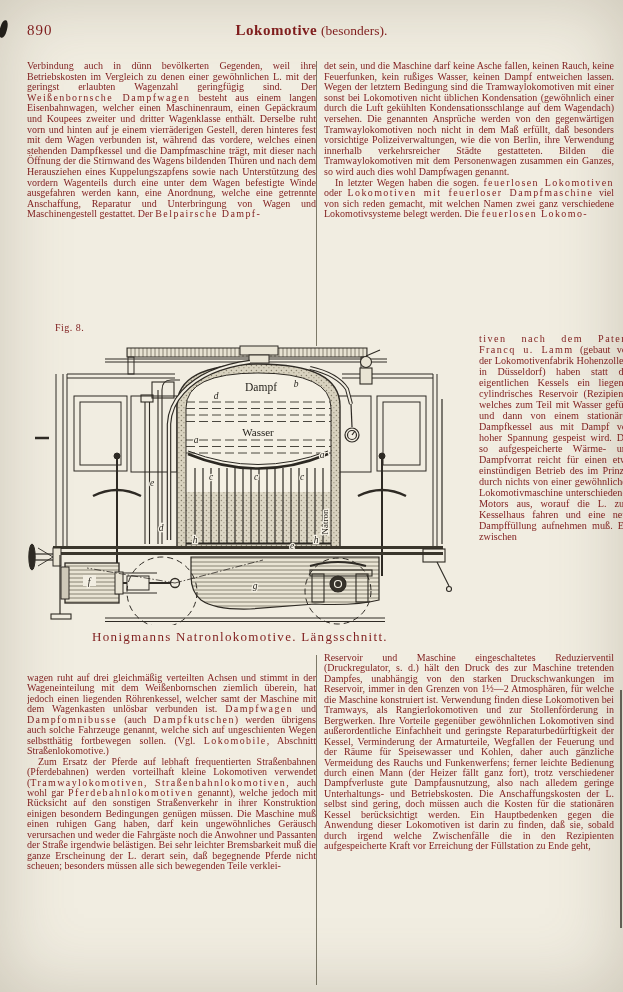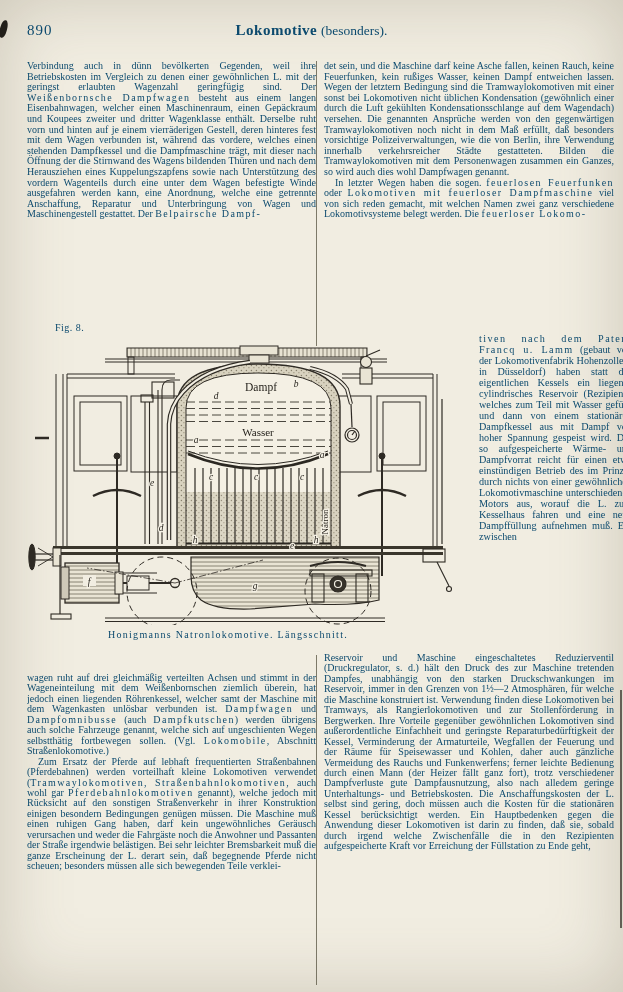--- a/index.html
+++ b/index.html
@@ -1,34 +1,34 @@
 <!DOCTYPE html>
 <html lang="de"><head>
 <meta charset="utf-8">
 <style>
   html,body{margin:0;padding:0;background:#8a8376;}
   .page{position:relative;width:623px;height:992px;background:#f1ede1;
         box-shadow:inset 0 0 70px rgba(110,100,78,.28);overflow:hidden;
-        font-family:"Liberation Serif","DejaVu Serif",serif;color:#0c4a6e;}
+        font-family:"Liberation Serif","DejaVu Serif",serif;color:#7f1d1d;}
   .pagenum{position:absolute;left:27px;top:22px;font-size:15px;letter-spacing:1px;}
   .header-title{position:absolute;left:0;right:0;top:22px;text-align:center;font-size:15px;}
   .header-title .main{font-weight:700;letter-spacing:.5px;}
   .header-title .paren{font-weight:400;font-size:13.5px;}
   .tblock{position:absolute;overflow:hidden;}
   .para{margin:0;text-align:justify;font-size:10px;line-height:10.6px;}
   .para.indent{text-indent:11px;}
   .gesperrt{letter-spacing:1.4px;}
   .narrow .para{font-size:10.2px;line-height:11px;}
   .bottom .para{line-height:10.45px;}
   .col-rule{position:absolute;width:1px;background:#56513f;opacity:.75;}
   .figlabel{position:absolute;left:25px;width:430px;top:322px;
             font-size:10px;letter-spacing:.5px;padding-left:30px;box-sizing:border-box;}
   .figure{position:absolute;left:25px;top:344px;width:430px;height:281px;}
-  .figcaption{position:absolute;left:13px;width:430px;top:629px;text-align:center;
-              font-size:10px;letter-spacing:1.3px;}
+  .figcaption{position:absolute;left:25px;width:430px;top:629px;text-align:center;
+              font-size:13px;letter-spacing:1.3px;}
   .artifact-blot{position:absolute;left:0;top:20px;width:7px;height:18px;background:#221f1a;
                  border-radius:45%;transform:rotate(14deg);}
   .artifact-edge{position:absolute;left:620px;top:690px;width:2px;height:238px;background:#4e4a40;opacity:.85;}
   svg text{font-family:"Liberation Serif","DejaVu Serif",serif;fill:#26231d;
            stroke:#f4f0e4;stroke-width:2.4px;paint-order:stroke;}
   svg text.plain{stroke:none;}
 </style>
 </head>
 <body>
 
@@ -42,21 +42,21 @@
 
   <div class="col-rule" style="left:316px;top:61px;height:285px;"></div>
   <div class="col-rule" style="left:316px;top:655px;height:330px;"></div>
 
   <div class="tblock" style="left:27px;top:61px;width:289px;height:287px;">
       <p class="para"><span>Verbindung auch in dünn bevölkerten Gegenden, weil ihre Betriebskosten im Vergleich zu denen einer gewöhnlichen L. mit der geringst erlaubten Wagenzahl geringfügig sind. Der </span><span class="gesperrt">Weißenbornsche Dampfwagen</span><span> besteht aus einem langen Eisenbahnwagen, welcher einen Maschinenraum, einen Gepäckraum und Koupees zweiter und dritter Wagenklasse enthält. Derselbe ruht vorn und hinten auf je einem vierräderigen Gestell, deren hinteres fest mit dem Wagen verbunden ist, während das vordere, welches einen stehenden Dampfkessel und die Dampfmaschine trägt, mit dieser nach Öffnung der die Stirnwand des Wagens bildenden Thüren und nach dem Herausziehen eines Kuppelungszapfens sowie nach Unterstützung des vordern Wagenteils durch eine unter dem Wagen befestigte Winde ausgefahren werden kann, eine Anordnung, welche eine getrennte Anschaffung, Reparatur und Unterbringung von Wagen und Maschinengestell gestattet. Der </span><span class="gesperrt">Belpairsche Dampf-</span></p>
     </div>
 
   <div class="tblock" style="left:324px;top:61px;width:290px;height:273px;">
       <p class="para"><span>det sein, und die Maschine darf keine Asche fallen, keinen Rauch, keine Feuerfunken, kein rußiges Wasser, keinen Dampf entweichen lassen. Wegen der letztern Bedingung sind die Tramwaylokomotiven mit einer sonst bei Lokomotiven nicht üblichen Kondensation (gewöhnlich einer durch die Luft gekühlten Kondensationsschlange auf dem Wagendach) versehen. Die genannten Ansprüche werden von den gegenwärtigen Tramwaylokomotiven noch nicht in dem Maß erfüllt, daß besonders vorsichtige Polizeiverwaltungen, wie die von Berlin, ihre Verwendung innerhalb verkehrsreicher Städte gestatteten. Bilden die Tramwaylokomotiven mit dem Personenwagen zusammen ein Ganzes, so wird auch dies wohl Dampfwagen genannt.</span></p>
-      <p class="para indent"><span>In letzter Wegen haben die sogen. </span><span class="gesperrt">feuerlosen Feuerfunken</span><span> oder </span><span class="gesperrt">Lokomotiven mit feuerloser Dampfmaschine</span><span> viel von sich reden gemacht, mit welchen Namen zwei ganz verschiedene Lokomotivsysteme belegt werden. Die </span><span class="gesperrt">feuerloser Lokomo-</span></p>
+      <p class="para indent"><span>In letzter Wegen haben die sogen. </span><span class="gesperrt">feuerlosen Lokomotiven</span><span> oder </span><span class="gesperrt">Lokomotiven mit feuerloser Dampfmaschine</span><span> viel von sich reden gemacht, mit welchen Namen zwei ganz verschiedene Lokomotivsysteme belegt werden. Die </span><span class="gesperrt">feuerlosen Lokomo-</span></p>
     </div>
 
   <div class="tblock narrow" style="left:479px;top:333px;width:153px;height:331px;">
       <p class="para"><span class="gesperrt">tiven nach dem Patent Francq u. Lamm</span><span> (gebaut von der Lokomotivenfabrik Hohenzollern in Düsseldorf) haben statt des eigentlichen Kessels ein liegend-cylindrisches Reservoir (Rezipient), welches zum Teil mit Wasser gefüllt und dann von einem stationären Dampfkessel aus mit Dampf von hoher Spannung gespeist wird. Der so aufgespeicherte Wärme- und Dampfvorrat reicht für einen etwa einstündigen Betrieb des im Prinzip durch nichts von einer gewöhnlichen Lokomotivmaschine unterschiedenen Motors aus, worauf die L. zum Kesselhaus fahren und eine neue Dampffüllung aufnehmen muß. Ein zwischen</span></p>
     </div>
 
   <div class="figlabel">Fig. 8.</div>
 
   <div class="figure">
     <svg viewBox="0 0 430 281" width="430" height="281">

